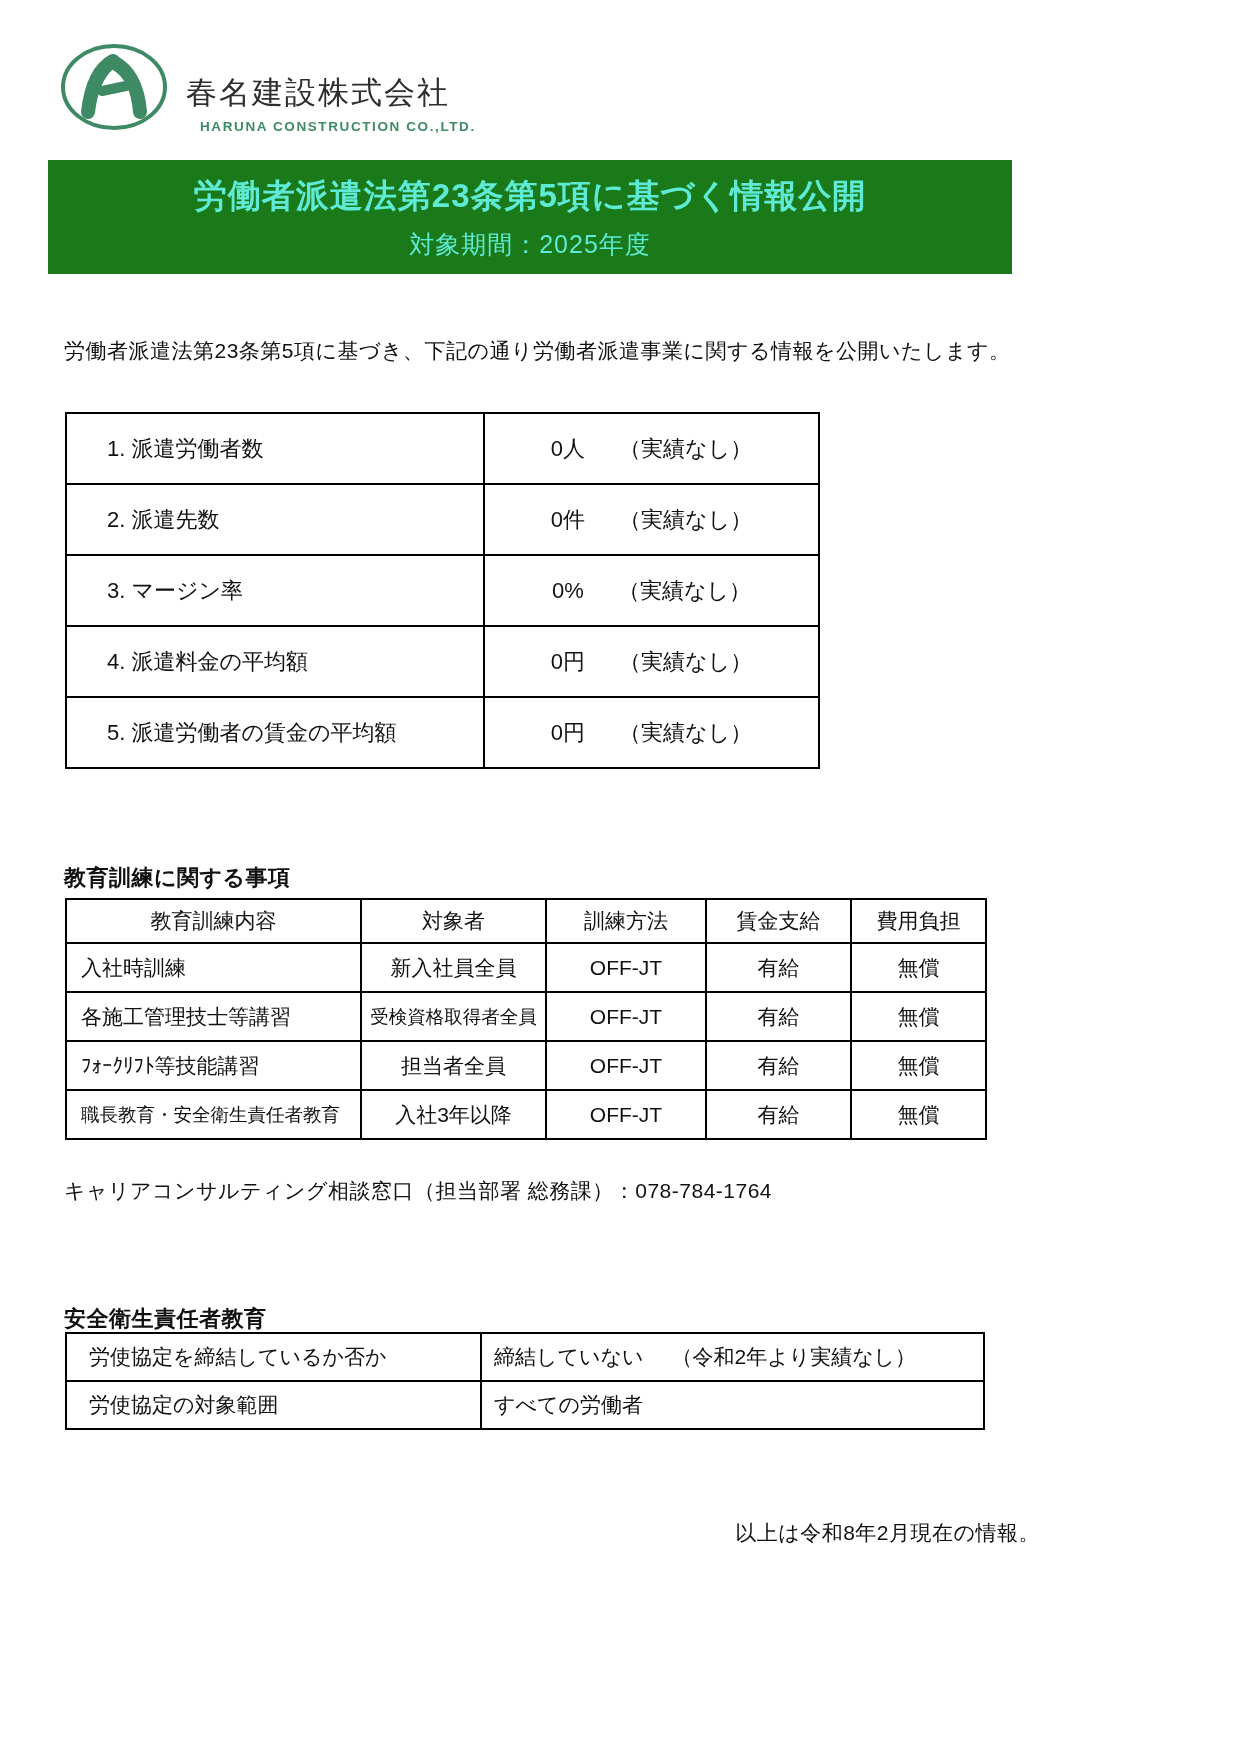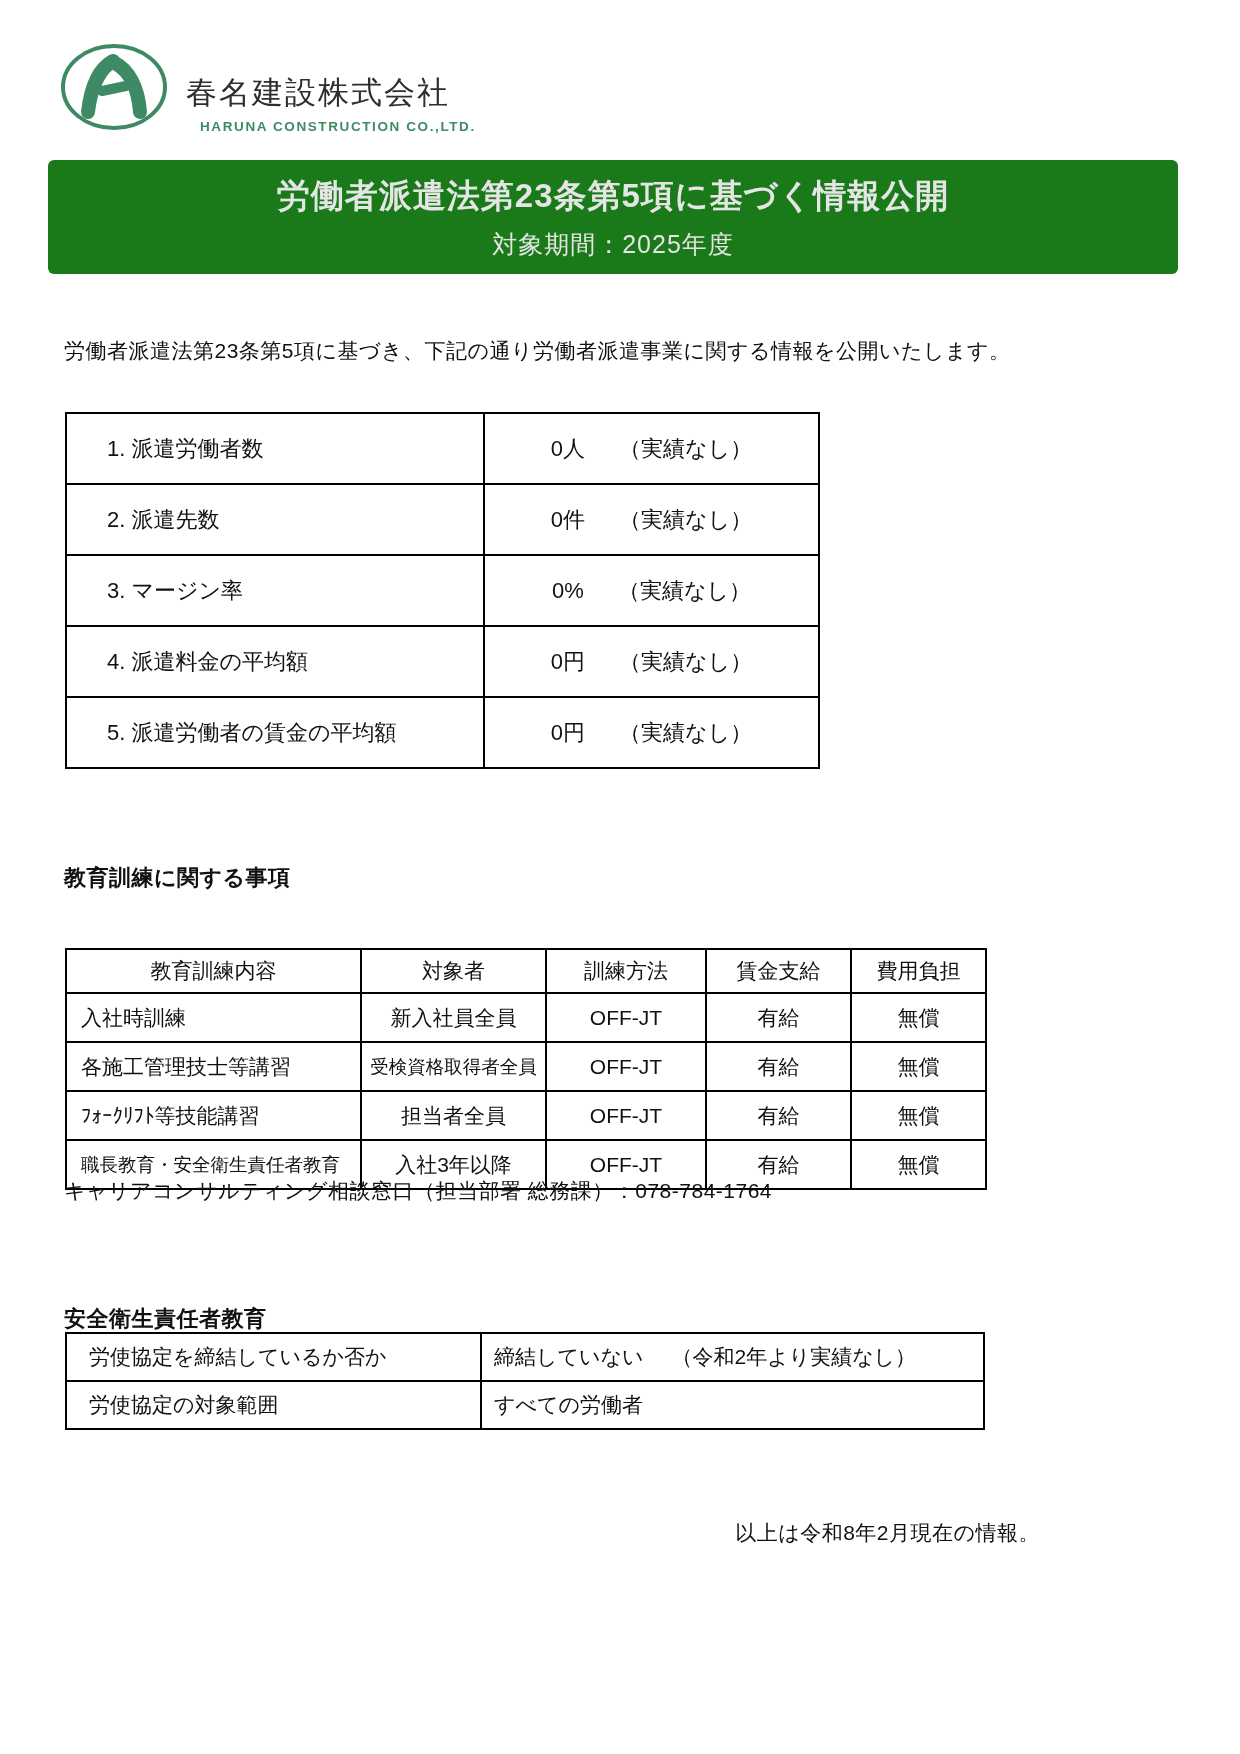--- a/index.html
+++ b/index.html
@@ -12,22 +12,22 @@
 
   
   .logo-row { position:absolute; top:40px; left:58px; display:flex; align-items:flex-end; }
   .logo-mark { width:112px; height:94px; flex:0 0 auto; }
   .logo-text { margin-left:16px; }
   .company-name { font-size:31px; color:#2e2e2e; letter-spacing:2px; font-weight:500; }
   .company-name-en { margin-top:5px; font-size:13.5px; color:#3d8a64; font-weight:bold; letter-spacing:1.6px;padding-left:14px; }
 
   
   .banner {
-    position:absolute; top:160px; left:48px; width:1130px; height:114px;
-    background:#1a7a1a; color:#e5e5e5; text-align:center;border-radius:6px;
+    position:absolute; top:160px; left:48px; width:964px; height:114px;
+    background:#1a7a1a; color:#5eead4; text-align:center;
   }
   .banner-title { padding-top:14px; font-size:33px; font-weight:600; letter-spacing:1px; }
   .banner-subtitle { margin-top:9px; font-size:25px; letter-spacing:1px; }
 
   
   .intro { position:absolute; top:316px; left:64px; font-size:21px; letter-spacing:0.5px; }
 
   
   table { border-collapse:collapse; }
   td, th { border:2px solid #000; }
@@ -37,21 +37,21 @@
   .summary-table td { height:67px; font-size:22px; }
   .summary-table td.label { width:375px; padding-left:40px; }
   .summary-table td.value-cell > div { display:flex; justify-content:center; align-items:center; gap:34px; }
 
   
   .section-heading { position:absolute; left:64px; font-size:22px; font-weight:bold; letter-spacing:0.5px; }
   .heading-training  { top:845px; }
   .heading-agreement { top:1286px; }
 
   
-  .training-table { position:absolute; top:948px; left:65px; width:920px; table-layout:fixed;border-radius:16px; }
+  .training-table { position:absolute; top:898px; left:65px; width:920px; table-layout:fixed;border-radius:16px; }
   .training-table th { height:40px; font-size:21px; font-weight:normal; text-align:center; }
   .training-table td { height:45px; font-size:21px; text-align:center; }
   .training-table td.cell-left { text-align:left; padding-left:14px; }
   .training-table .small { font-size:18.5px; }
 
   .contact { position:absolute; top:1156px; left:64px; font-size:21px; letter-spacing:0.5px; }
 
   
   .agreement-table { position:absolute; top:1332px; left:65px; width:920px; table-layout:fixed; }
   .agreement-table td { height:44px; font-size:21px; }

